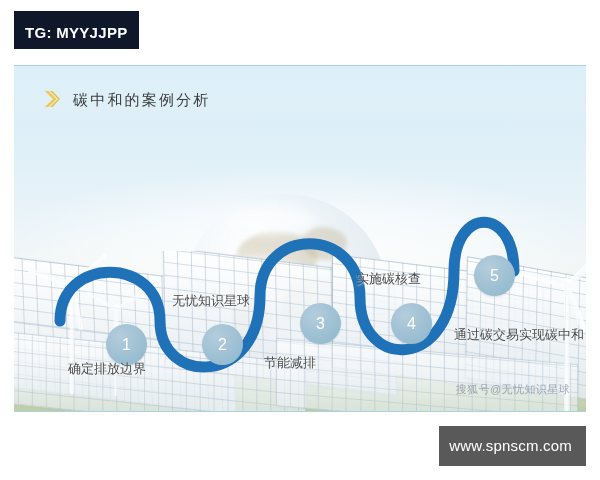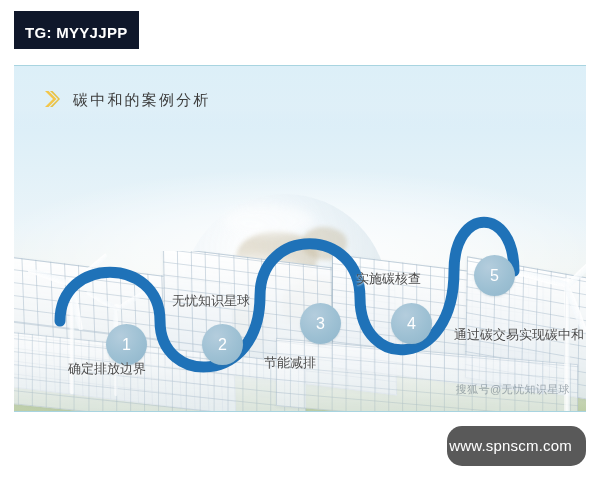--- a/index.html
+++ b/index.html
@@ -263,24 +263,23 @@
 
   
   .url-tag {
     position: absolute;
     right: 14px;
     bottom: 14px;
     background: #595959;
     color: #ffffff;
     font-size: 15px;
     line-height: 1;
-    padding: 12px 14px 13px 2px;
+    padding: 12px 14px 13px 10px;
     letter-spacing: 0.2px;
     white-space: nowrap;
-    border-radius: 15px;
   }
 </style>
 </head>
 <body>
 
 <div class="tg-tag">TG: MYYJJPP</div>
 
 <div class="slide">
 
   <div class="horizon-glow"></div>

